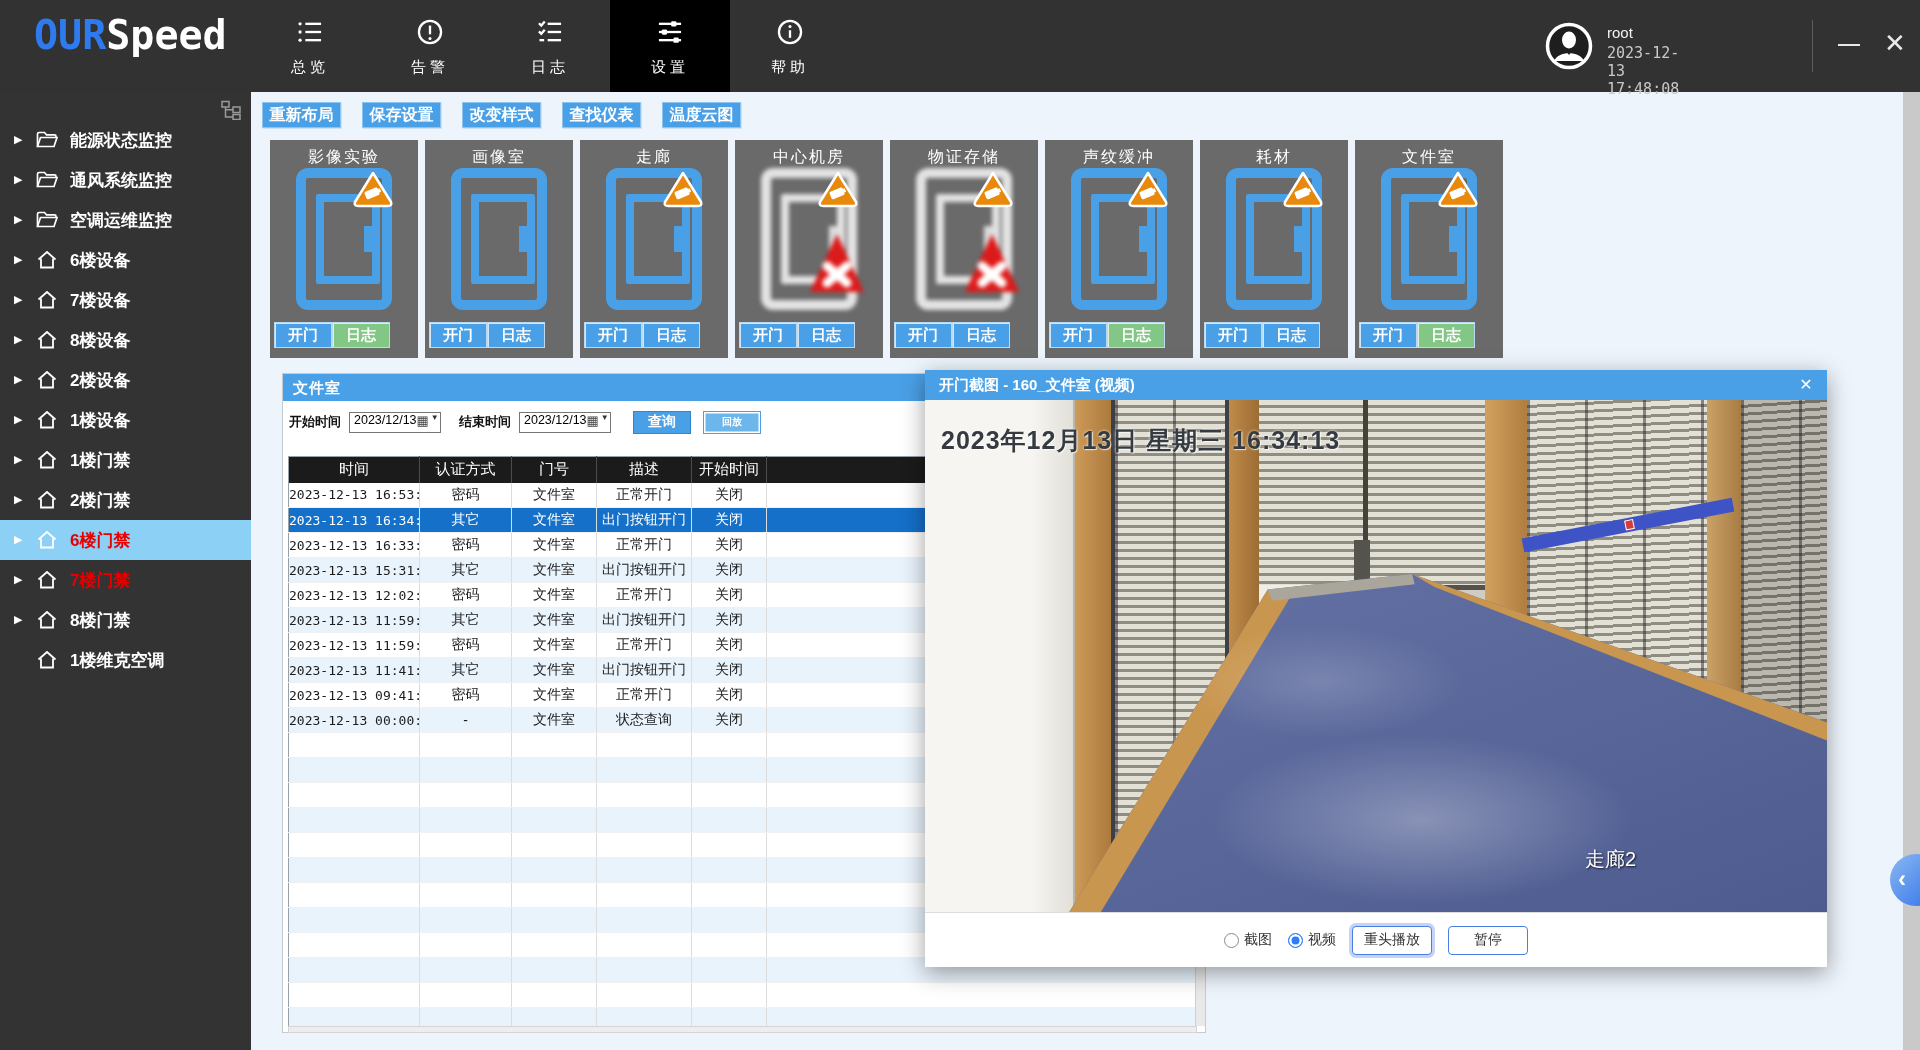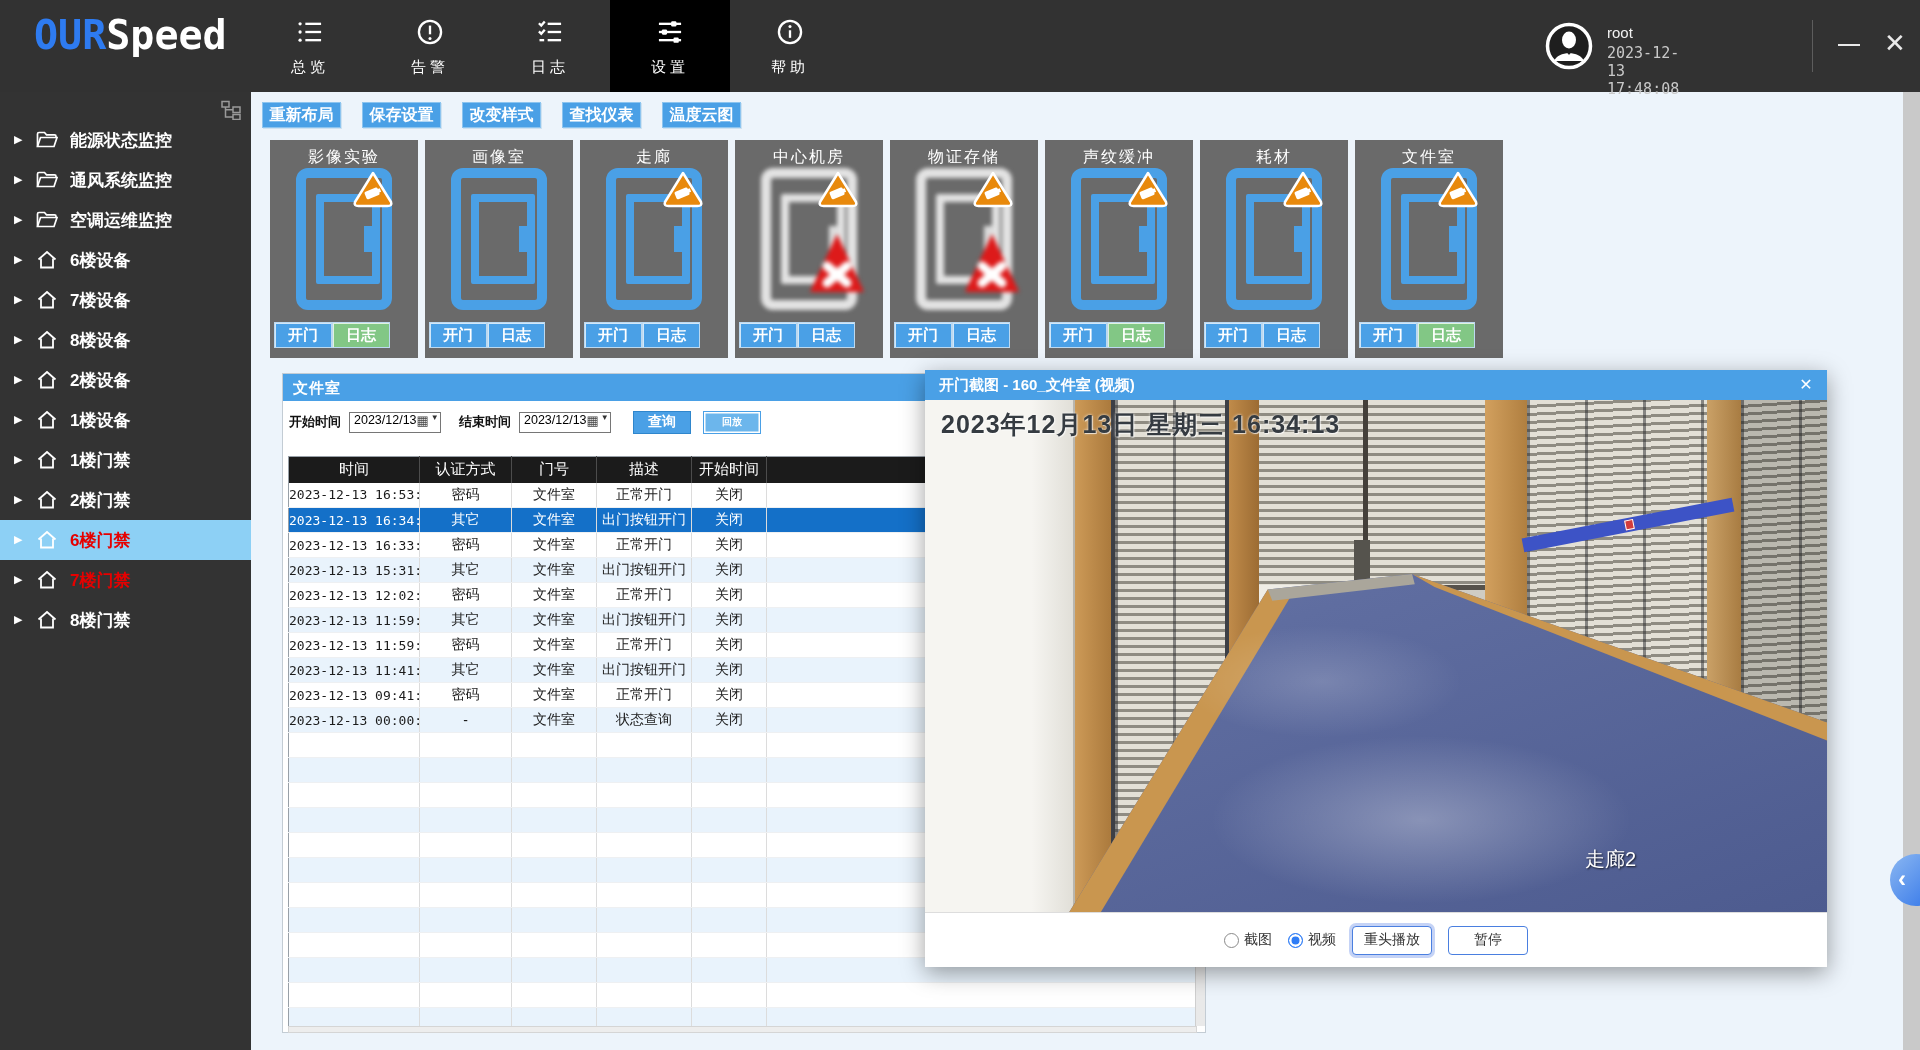--- a/index.html
+++ b/index.html
@@ -110,21 +110,21 @@
   #vs-banner { left:596px; top:118px; width:214px; height:14px; background:#3d53c6; transform:rotate(-11deg); z-index:3; }
   #vs-banner .tag { position:absolute; left:104px; top:2px; width:9px; height:10px; background:#d43c3c; border:1px solid #fff; }
   #vs-floor { left:0; top:0; width:902px; height:512px; z-index:4;
     background:linear-gradient(160deg,#7784b1 0%,#5f6da0 42%,#4d5b8f 100%);
     clip-path:polygon(16% 100%,38% 37%,54% 34%,100% 63%,100% 100%); }
   #vs-edgeL { left:0; top:0; width:902px; height:512px; z-index:5; background:#c9964f; clip-path:polygon(16% 100%,38% 37%,40.5% 38.5%,19.5% 100%); }
   #vs-edgeR { left:0; top:0; width:902px; height:512px; z-index:5; background:#c9964f; clip-path:polygon(54% 34%,100% 63%,100% 66.5%,56.5% 36.5%); }
   #vs-edgeF { left:0; top:0; width:902px; height:512px; z-index:5; background:#aaa69b; clip-path:polygon(38% 37%,54% 34%,54.3% 36%,38.5% 39.2%); }
   #vs-sheen { left:0; top:0; width:902px; height:512px; z-index:6; clip-path:polygon(16% 100%,38% 37%,54% 34%,100% 63%,100% 100%);
     background:radial-gradient(ellipse 300px 120px at 55% 82%,rgba(255,255,255,.30),transparent 70%),radial-gradient(ellipse 200px 80px at 44% 55%,rgba(255,255,255,.18),transparent 70%); }
-  #vs-timestamp { left:16px; top:8px; z-index:8; font-size:25px; font-weight:bold; color:#353b41; letter-spacing:1px; text-shadow:0 0 3px rgba(255,255,255,.85),1px 1px 0 rgba(255,255,255,.6); }
+  #vs-timestamp { left:16px; top:24px; z-index:8; font-size:25px; font-weight:bold; color:#353b41; letter-spacing:1px; text-shadow:0 0 3px rgba(255,255,255,.85),1px 1px 0 rgba(255,255,255,.6); }
   #vs-label { left:660px; top:446px; z-index:8; font-size:20px; color:#ffffff; text-shadow:1px 1px 2px rgba(0,0,0,.8); }
   #overlay-controls { position:absolute; left:0; top:542px; width:902px; height:55px; background:#fff; border-top:1px solid #ddd; display:flex; align-items:center; justify-content:center; gap:16px; }
   .radio-wrap { display:flex; align-items:center; gap:5px; cursor:pointer; }
   .radio { width:15px; height:15px; border-radius:50%; border:1.5px solid #8a8a8a; background:#fff; }
   .radio.on { border:1.5px solid #2f7df6; background:#2f7df6; box-shadow:inset 0 0 0 2.5px #fff; }
   .radio-label { font-size:14px; color:#333; }
   .ov-btn { width:80px; height:29px; background:#fff; border:1px solid #4a7fe0; border-radius:4px; color:#333; font-size:14px; cursor:pointer; font-family:inherit; }
   .ov-btn.focused { box-shadow:0 0 0 3px rgba(90,130,230,.35); }
 
   
@@ -349,20 +349,30 @@
   </div>
         <div class="side-item">
     <span class="exp">▶</span>
     <span class="side-icon">
             <svg viewBox="0 0 22 20" fill="none" stroke="#fff" stroke-width="1.8">
               <path d="M2.5 9.5 L11 2 L19.5 9.5"></path>
               <path d="M5 8.5 V17.5 H17 V8.5"></path>
             </svg>
           </span>
     <span class="side-label">8楼门禁</span>
+  </div>
+        <div class="side-item">
+
+    <span class="side-icon">
+            <svg viewBox="0 0 22 20" fill="none" stroke="#fff" stroke-width="1.8">
+              <path d="M2.5 9.5 L11 2 L19.5 9.5"></path>
+              <path d="M5 8.5 V17.5 H17 V8.5"></path>
+            </svg>
+          </span>
+    <span class="side-label">1楼维克空调</span>
   </div>
       </div>
   </div>
 
   <div id="main">
     <div id="toolbar">
         <button class="tb-btn">重新布局</button>
         <button class="tb-btn">保存设置</button>
         <button class="tb-btn">改变样式</button>
         <button class="tb-btn">查找仪表</button>

